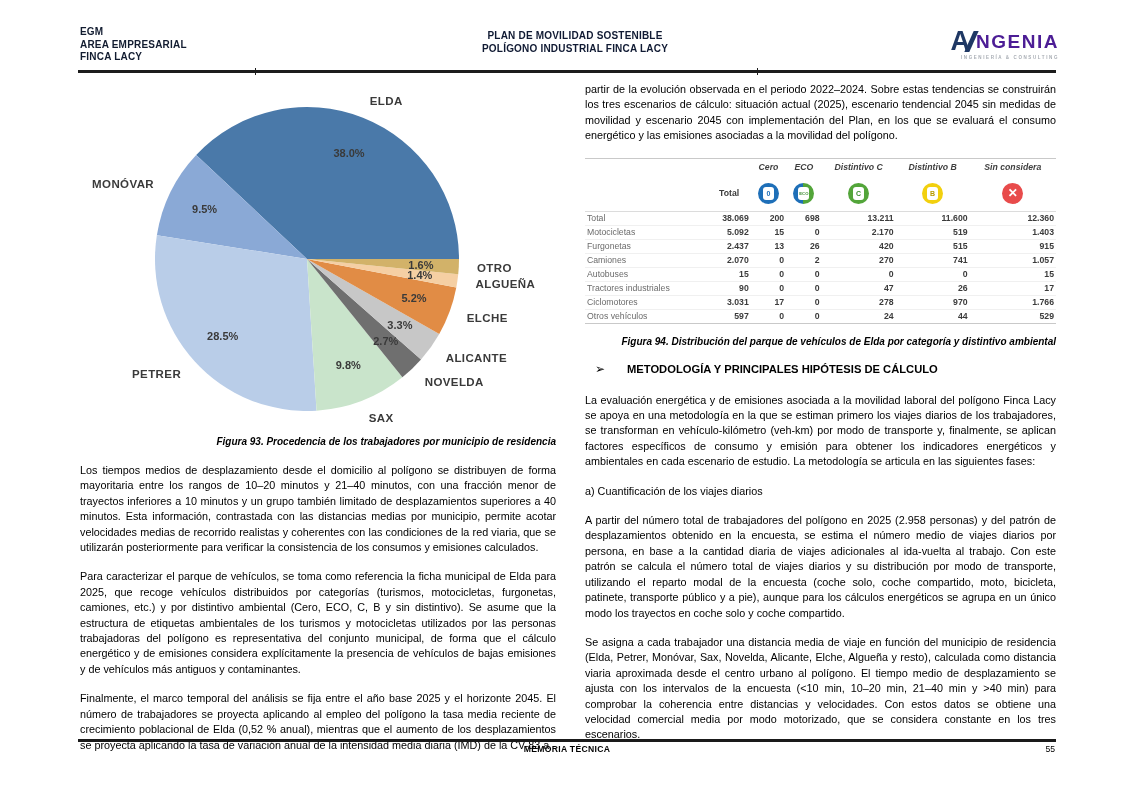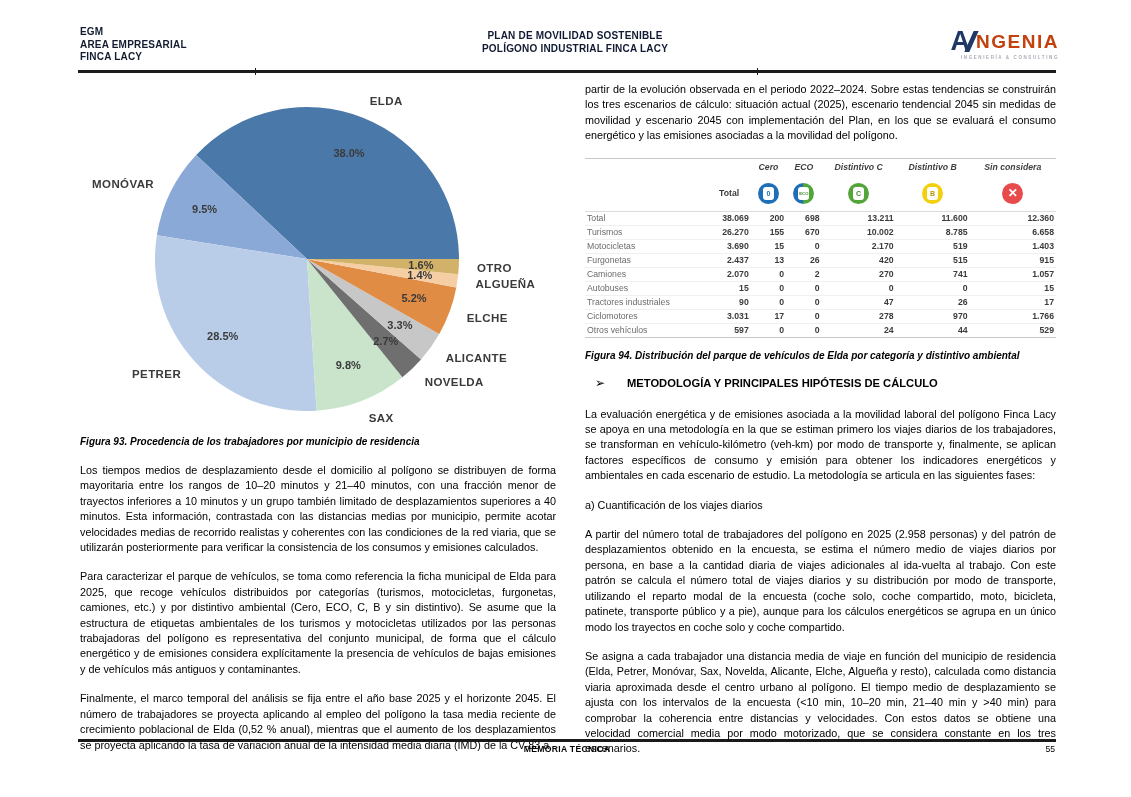--- a/index.html
+++ b/index.html
@@ -12,27 +12,27 @@
     line-height:12.5px; color:#121c30; letter-spacing:.2px; }
   .hdr-center { position:absolute; left:86px; top:30px; width:978px; text-align:center;
     font-size:10px; font-weight:bold; line-height:12.5px; color:#101a33; letter-spacing:.2px; }
   .hdr-rule { position:absolute; left:78px; top:70px; width:978px; height:2.5px; background:#1c1c1c; }
   .hdr-tick { position:absolute; top:68px; width:1px; height:7px; background:#1c1c1c; }
   .logo { position:absolute; right:72px; top:28px; width:130px; text-align:right; }
   .logo-row { display:flex; align-items:flex-end; justify-content:flex-end; }
   .logo-a { font-size:27px; font-weight:bold; color:#1f3864; line-height:26px; }
   .logo-slash { width:5px; height:21px; background:#1f3864; transform:skewX(-24deg);
     margin:0 2px 2px -1px; }
-  .logo-rest { font-size:19px; font-weight:bold; color:#c2410c; letter-spacing:1.5px; line-height:24px; }
+  .logo-rest { font-size:19px; font-weight:bold; color:#4c1d95; letter-spacing:1.5px; line-height:24px; }
   .logo-tagline { font-size:4.5px; color:#a8adb4; letter-spacing:1.6px; font-weight:bold; margin-top:1px; }
   
   .col-left  { position:absolute; left:80px;  top:78px; width:476px; }
   .col-right { position:absolute; left:585px; top:82px; width:471px; }
   p.body { margin:0 0 14px 0; font-size:10.8px; line-height:15.4px; text-align:justify; color:#000; }
-  .caption { text-align:left; font-size:10px; font-weight:bold; font-style:italic; margin:2px 0 16px 0; }
+  .caption { text-align:right; font-size:10px; font-weight:bold; font-style:italic; margin:2px 0 16px 0; }
   .subhead { font-size:10.8px; margin:0 0 14px 0; }
   .section-heading { position:relative; padding-left:42px; font-size:11.2px; font-weight:bold;
     margin:6px 0 18px 0; color:#000; }
   .section-heading .bullet { position:absolute; left:10px; top:-1px; font-size:12px; font-weight:normal; }
   
   .pie-wrap { width:476px; height:352px; }
   
   .veh-table { width:100%; border-collapse:collapse; margin:0 0 6px 0;
     border-top:1px solid #c9c9c9; border-bottom:1px solid #c9c9c9; }
   .veh-table th, .veh-table td { padding:1.5px 2px; font-size:8.7px; }
@@ -167,31 +167,22 @@
           <tr>
             <td class="lbl">Total</td>
             <td class="val">38.069</td>
             <td class="val">200</td>
             <td class="val">698</td>
             <td class="val">13.211</td>
             <td class="val">11.600</td>
             <td class="val">12.360</td>
           </tr>
           <tr>
-            <td class="lbl">Turismos</td>
-            <td class="val">26.270</td>
-            <td class="val">155</td>
-            <td class="val">670</td>
-            <td class="val">10.002</td>
-            <td class="val">8.785</td>
-            <td class="val">6.658</td>
-          </tr>
-          <tr>
             <td class="lbl">Motocicletas</td>
-            <td class="val">3.690</td>
+            <td class="val">5.092</td>
             <td class="val">15</td>
             <td class="val">0</td>
             <td class="val">2.170</td>
             <td class="val">519</td>
             <td class="val">1.403</td>
           </tr>
           <tr>
             <td class="lbl">Furgonetas</td>
             <td class="val">2.437</td>
             <td class="val">13</td>

